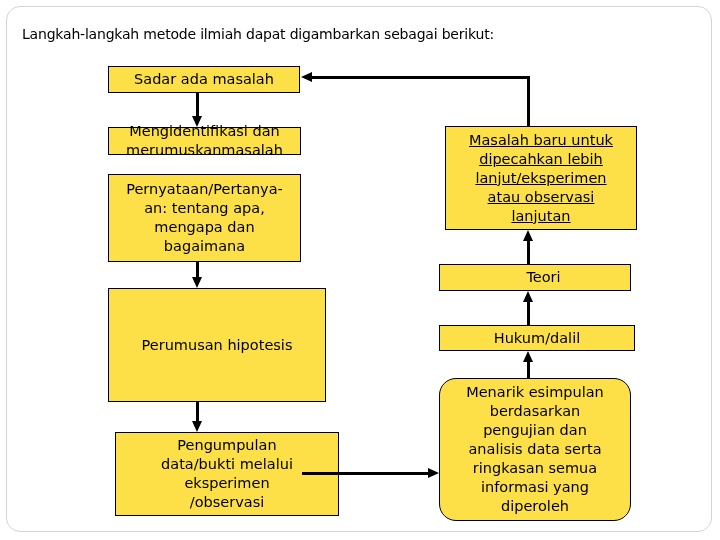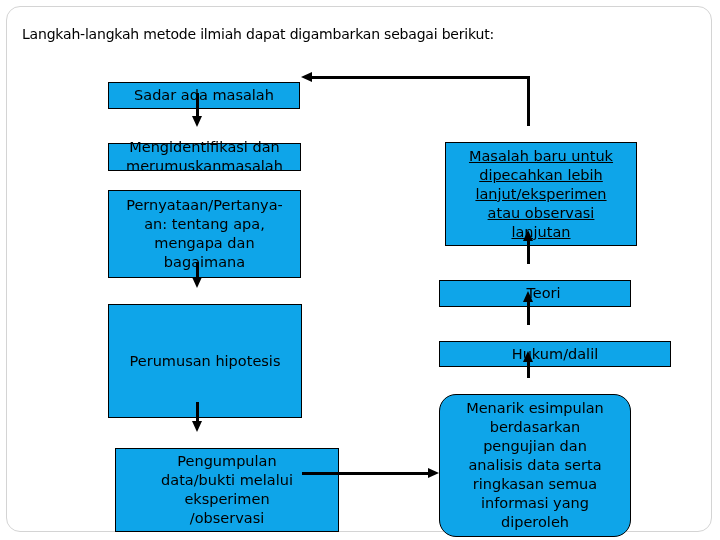--- a/index.html
+++ b/index.html
@@ -24,29 +24,28 @@
     position: absolute;
     left: 22px; top: 26px;
     font-size: 14px;
     font-weight: normal;
     letter-spacing: -0.2px;
     white-space: nowrap;
   }
   .box {
     position: absolute;
     border: 1.5px solid #000000;
-    background: #0ea5e9;
+    background: #fde047;
     box-sizing: border-box;
     display: flex;
     align-items: center;
     justify-content: center;
     text-align: center;
     font-size: 14.5px;
     line-height: 19px;
-    margin-top: 16px;
   }
   .box .txt { white-space: pre-line; display: block; }
   .box-col { flex-direction: column; }
   .vline { position: absolute; width: 3px; background: #000000; }
   .hline { position: absolute; height: 3px; background: #000000; }
   .ah { position: absolute; width: 0; height: 0; }
   .ah-down { border-left: 5.5px solid transparent; border-right: 5.5px solid transparent; border-top: 11px solid #000000; }
   .ah-up   { border-left: 5.5px solid transparent; border-right: 5.5px solid transparent; border-bottom: 11px solid #000000; }
   .ah-left { border-top: 5.5px solid transparent; border-bottom: 5.5px solid transparent; border-right: 11px solid #000000; }
   .ah-right{ border-top: 5.5px solid transparent; border-bottom: 5.5px solid transparent; border-left: 11px solid #000000; }
@@ -69,21 +68,21 @@
 merumuskanmasalah</span>
   </div>
 
   <div class="box" style="left:108px; top:174px; width:193px; height:88px;">
     <span class="txt">Pernyataan/Pertanya-
 an: tentang apa,
 mengapa dan
 bagaimana</span>
   </div>
 
-  <div class="box box-col" style="left:108px; top:288px; width:194px; height:114px;">
+  <div class="box box-col" style="left:108px; top:288px; width:218px; height:114px;">
     <span class="txt">Perumusan hipotesis</span>
   </div>
 
   <div class="box" style="left:115px; top:432px; width:224px; height:84px;">
     <span class="txt">Pengumpulan
 data/bukti melalui
 eksperimen
 /observasi</span>
   </div>
 
@@ -92,21 +91,21 @@
 dipecahkan lebih
 lanjut/eksperimen
 atau observasi
 lanjutan</span>
   </div>
 
   <div class="box" style="left:439px; top:264px; width:192px; height:27px;padding-left:17px;">
     <span class="txt">Teori</span>
   </div>
 
-  <div class="box" style="left:439px; top:325px; width:232px; height:26px;">
+  <div class="box" style="left:439px; top:325px; width:196px; height:26px;">
     <span class="txt">Hukum/dalil</span>
   </div>
 
   <div class="box" style="left:439px; top:378px; width:192px; height:143px;border-radius:17px;">
     <span class="txt">Menarik esimpulan
 berdasarkan
 pengujian dan
 analisis data serta
 ringkasan semua
 informasi yang

